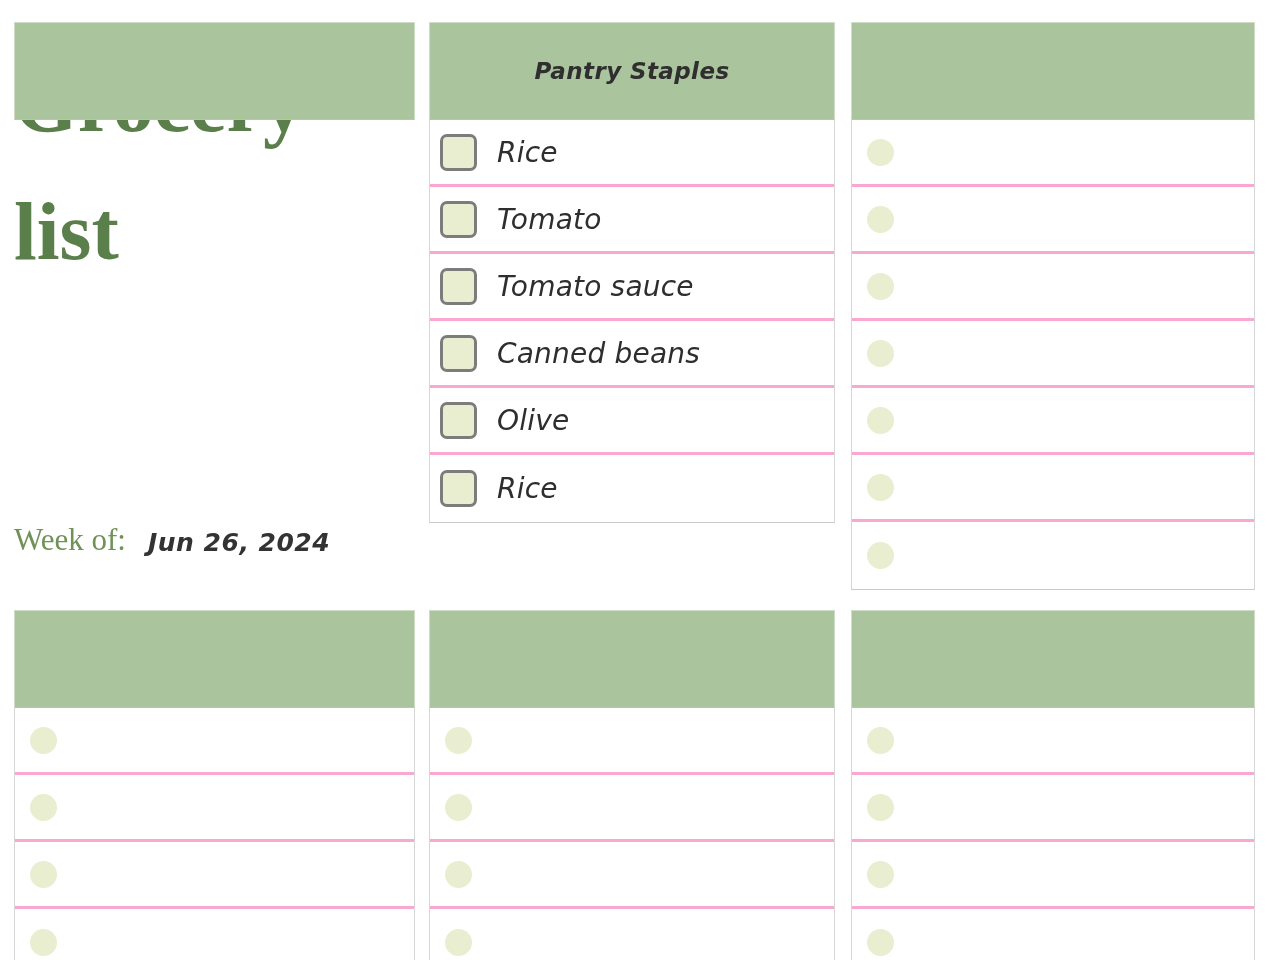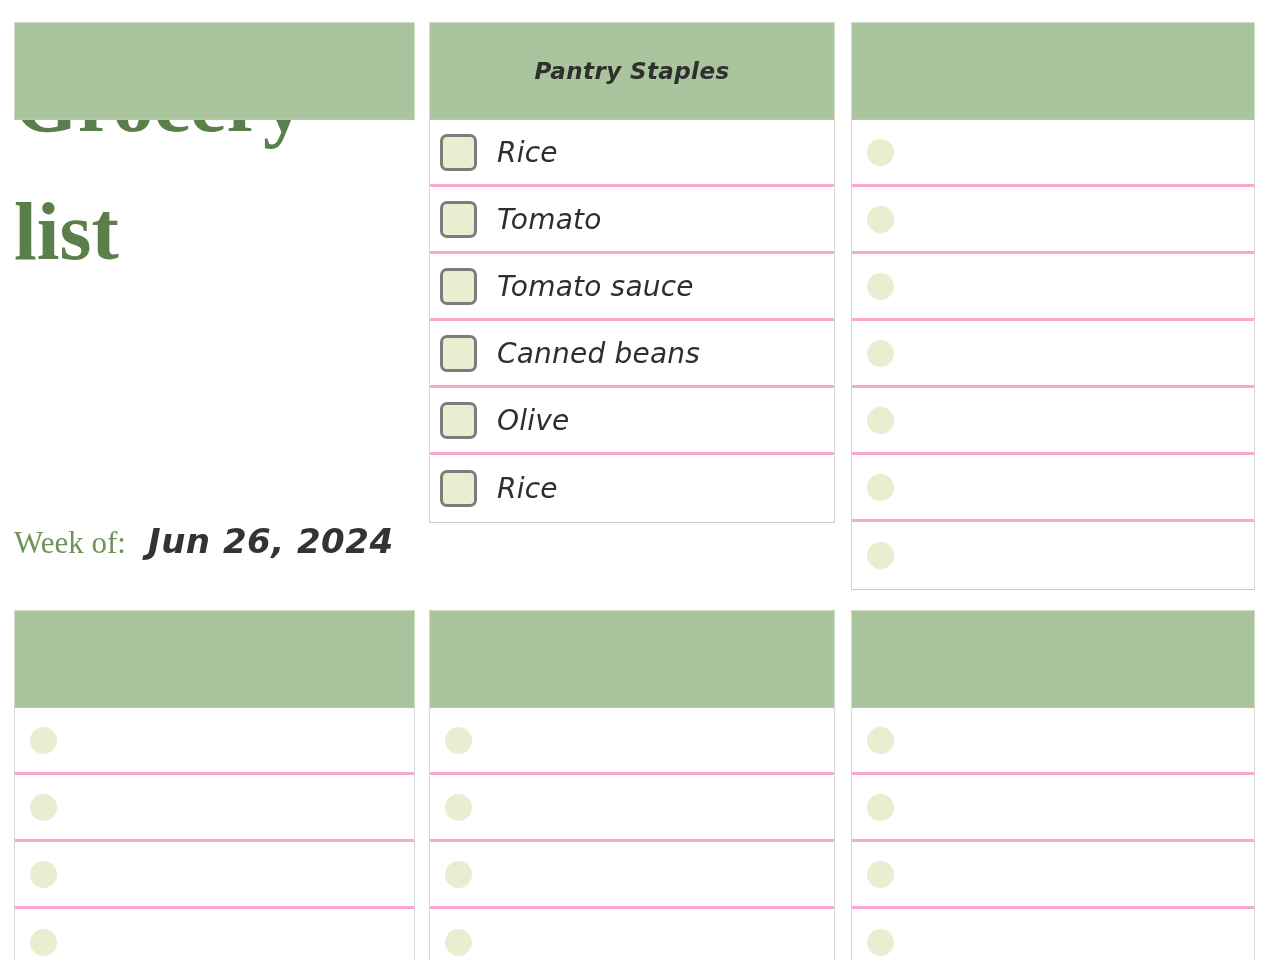--- a/index.html
+++ b/index.html
@@ -44,21 +44,21 @@
   #week-label {
     font-family: "Liberation Serif", serif;
     font-size: 31px;
     color: #6f9257;
     line-height: 1;
   }
   #week-value {
     font-family: "DejaVu Sans", sans-serif;
     font-style: italic;
     font-weight: 700;
-    font-size: 34px;
+    font-size: 25px;
     color: #333333;
     margin-left: 22px;
     line-height: 1;
     letter-spacing: 0.5px;
   }
 
   
   .cat-table {
     position: absolute;
     box-sizing: border-box;

